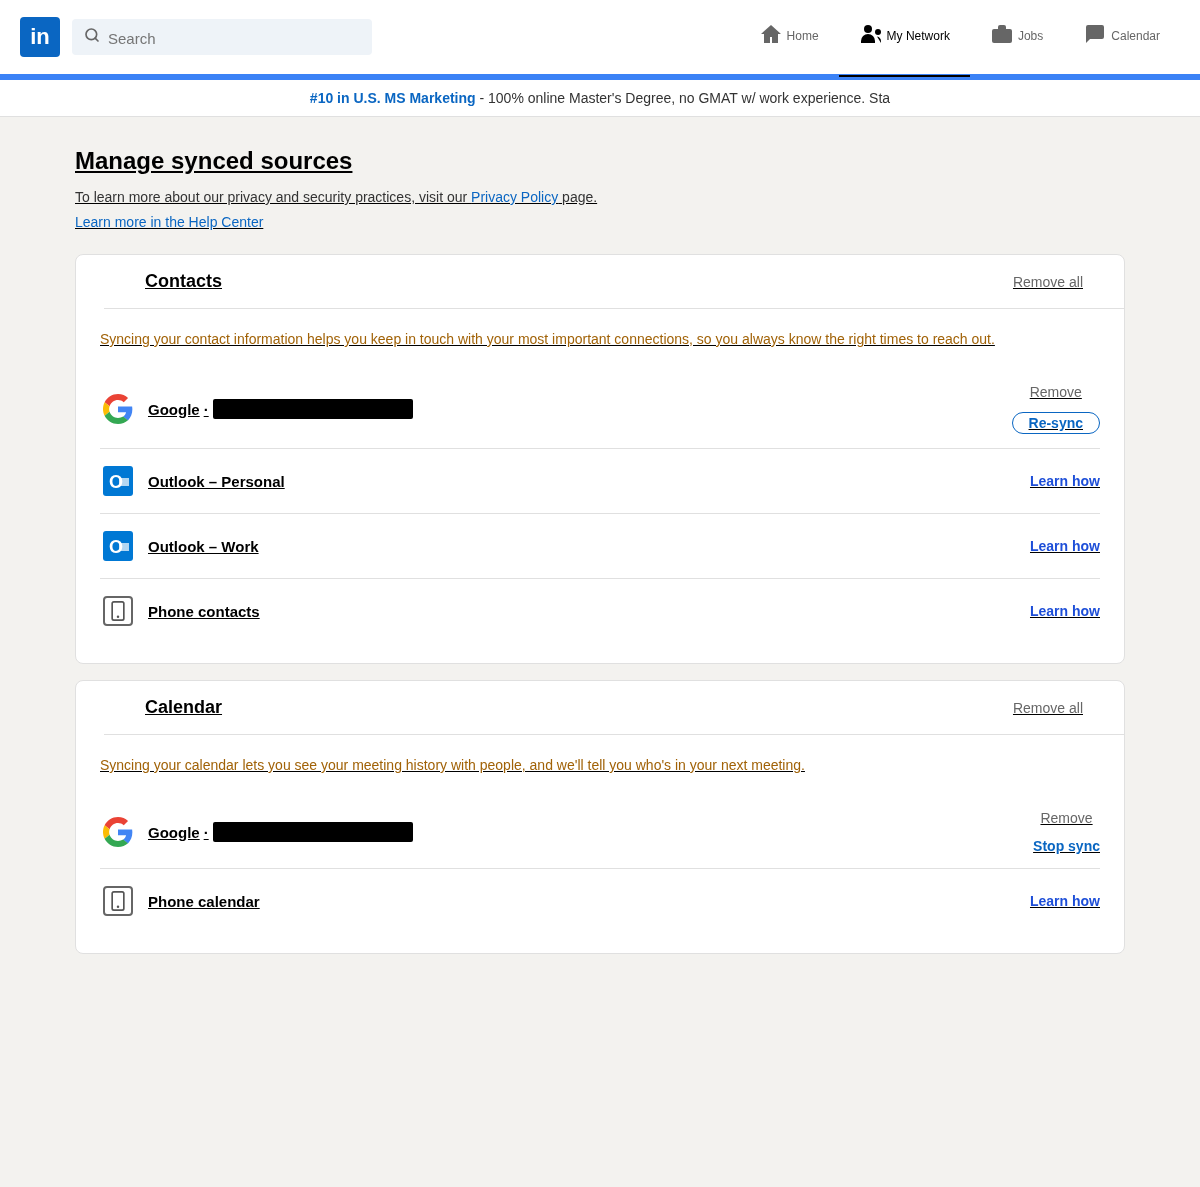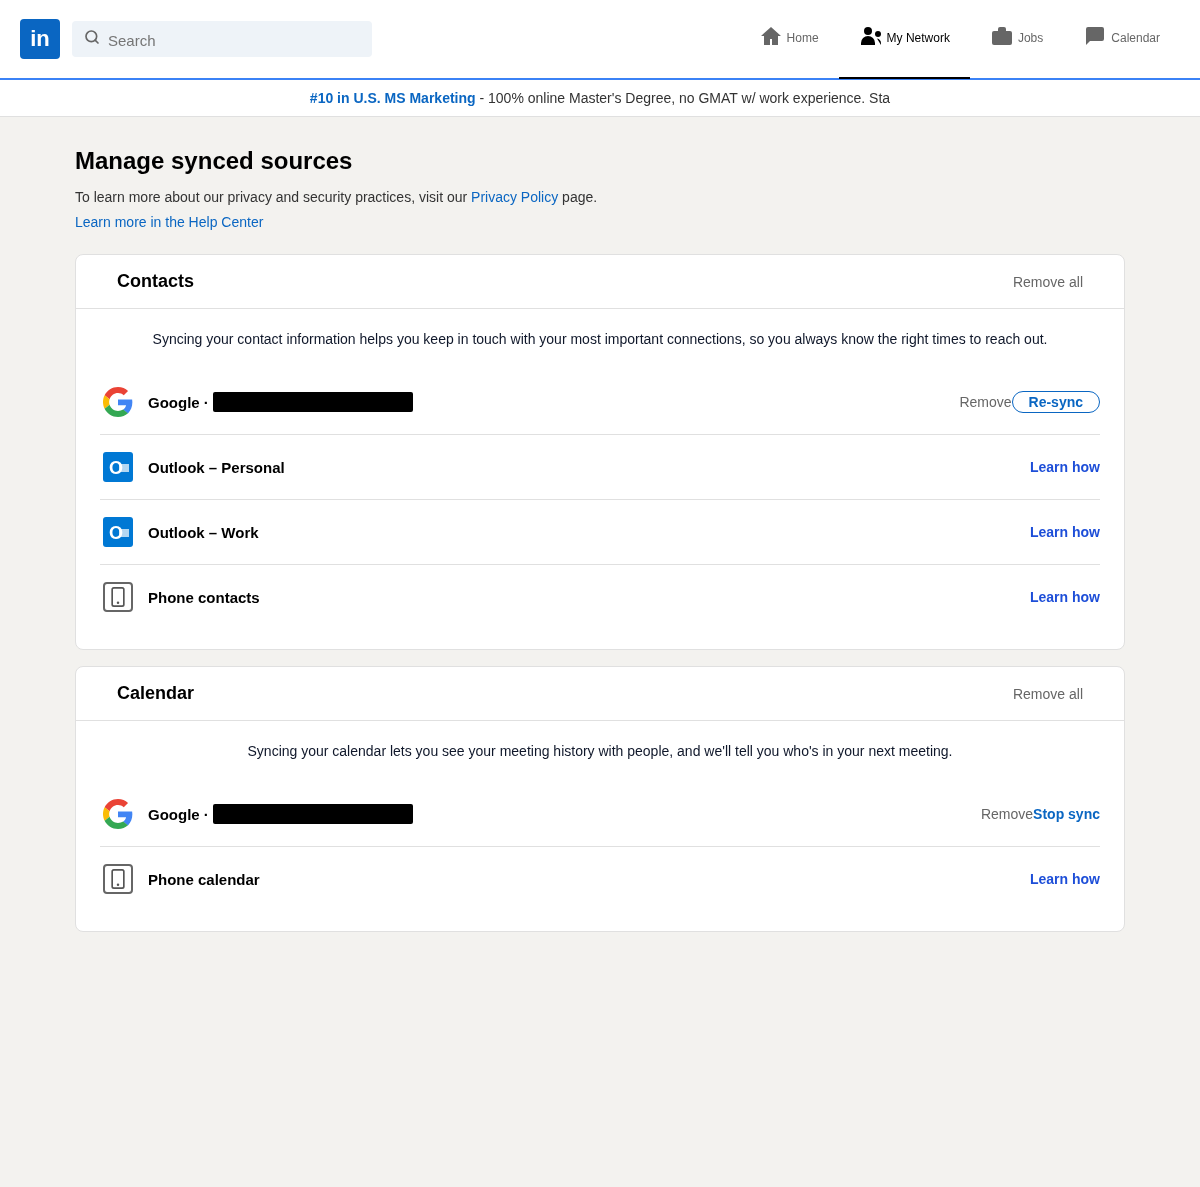--- a/index.html
+++ b/index.html
@@ -6,21 +6,21 @@
     body {
       font-family: -apple-system, BlinkMacSystemFont, 'Segoe UI', Arial, sans-serif;
       background: #f3f2ef;
       min-height: 1187px;
       width: 1200px;
     }
 
     
     .header {
       background: #fff;
-      border-bottom: 2px solid #3b82f6;
+      border-bottom: 6px solid #3b82f6;
       display: flex;
       align-items: center;
       padding: 0 20px;
       height: 80px;
       position: relative;
     }
     .linkedin-logo {
       width: 40px;
       height: 40px;
       background: #0a66c2;
@@ -99,20 +99,21 @@
       color: #0a66c2;
       text-decoration: none;
       font-weight: 600;
     }
 
     
     .main {
       max-width: 1090px;
       margin: 0 auto;
       padding: 30px 20px;
+      text-decoration: underline;
     }
     .page-title {
       font-size: 24px;
       font-weight: 600;
       color: #000;
       margin-bottom: 12px;
     }
     .page-description {
       font-size: 14px;
       color: #333;
@@ -137,42 +138,42 @@
       border: 1px solid #e0e0e0;
       margin-bottom: 16px;
       overflow: hidden;
     }
     .card-header {
       display: flex;
       align-items: center;
       justify-content: space-between;
       padding: 16px 41px;
       border-bottom: 1px solid #e0e0e0;
+      margin-left: 28px;
     }
     .card-title {
       font-size: 18px;
       font-weight: 600;
       color: #000;
     }
     .remove-all-btn {
       font-size: 14px;
       color: #666;
       background: none;
       border: none;
       cursor: pointer;
     }
     .card-body {
       padding: 20px 24px;
     }
     .card-desc {
       font-size: 14px;
-      color: #0f172a;
+      color: #a16207;
       line-height: 1.5;
       margin-bottom: 20px;
-      text-align: center;
     }
 
     
     .sync-item {
       display: flex;
       align-items: center;
       padding: 14px 0;
       border-top: 1px solid #e0e0e0;
     }
     .sync-item:first-of-type {
@@ -200,20 +201,22 @@
       display: inline-block;
       width: 200px;
       height: 20px;
       background: #000;
       border-radius: 2px;
       vertical-align: middle;
     }
     .sync-item-actions {
       display: flex;
       align-items: center;
+      gap: 12px;
+      flex-direction: column;
     }
     .remove-link {
       font-size: 14px;
       color: #666;
       background: none;
       border: none;
       cursor: pointer;
       text-decoration: none;
     }
     .resync-btn {

